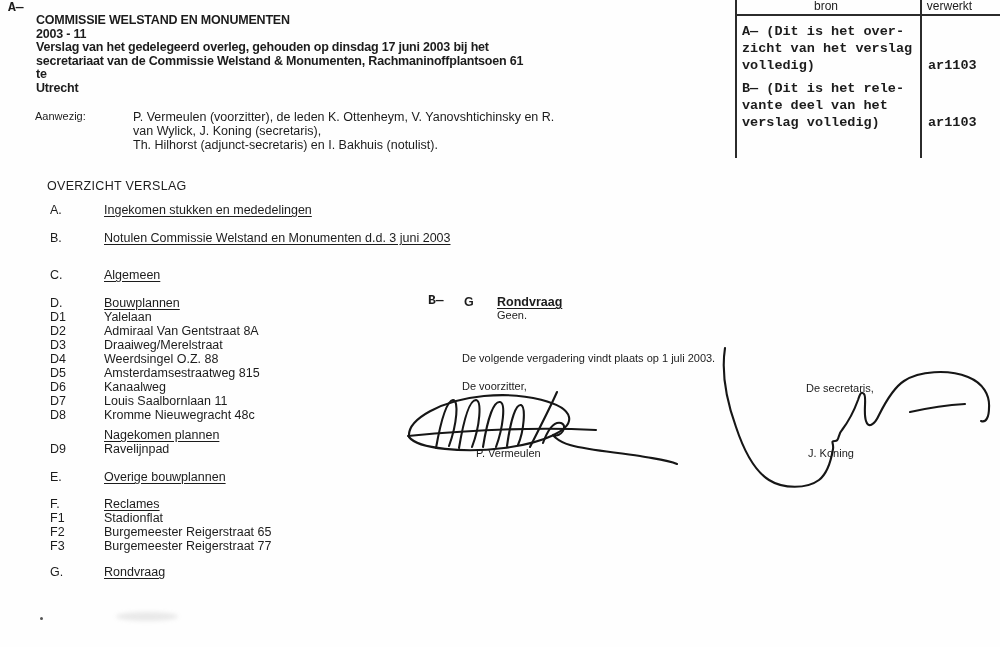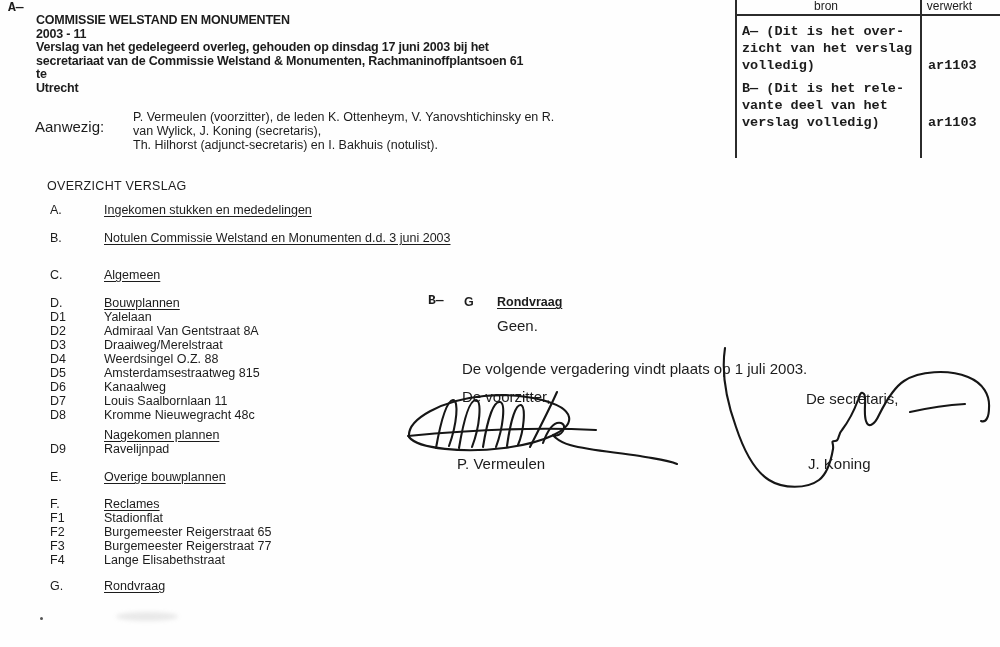--- a/index.html
+++ b/index.html
@@ -5,21 +5,21 @@
   html,body{margin:0;padding:0;background:#ffffff;}
   .page{
     position:relative;width:1000px;height:647px;background:#fefefe;
     font-family:"Liberation Sans",sans-serif;color:#1c1c1c;overflow:hidden;
   }
   .abs{position:absolute;}
   .mono{font-family:"Liberation Mono","DejaVu Sans Mono",monospace;}
   .b{font-weight:bold;}
   .pre{white-space:pre-line;}
   .u{text-decoration:underline;text-underline-offset:2px;}
-  .fs{font-size:15px;margin-top:8px;}
+  .fs{font-size:11px;}
   .hdr{font-size:12.5px;line-height:13.6px;letter-spacing:-0.2px;}
   .att{font-size:12.5px;line-height:14.2px;margin-left:16px;}
   .tw{font-size:13.5px;line-height:17px;font-weight:bold;}
   .thead{font-size:12px;line-height:14px;text-align:center;}
   .rule{background:#2b2b2b;}
   .list{font-size:12.5px;}
   .row{display:flex;height:14px;line-height:14px;}
   .lbl{width:54px;flex:none;}
   .mt14{margin-top:14px;} .mt23{margin-top:23px;} .mt10{margin-top:6px;}
   .mt13{margin-top:13px;} .mt12{margin-top:12px;}
@@ -133,42 +133,38 @@
         <span>Stadionflat</span>
       </div>
     <div class="row">
         <span class="lbl">F2</span>
         <span>Burgemeester Reigerstraat 65</span>
       </div>
     <div class="row">
         <span class="lbl">F3</span>
         <span>Burgemeester Reigerstraat 77</span>
       </div>
-    <div class="row">
-        <span class="lbl">F4</span>
-        <span>Lange Elisabethstraat</span>
-      </div>
     <div class="row mt12">
         <span class="lbl">G.</span>
         <span class="u">Rondvraag</span>
       </div>
   </div>
 
   <div class="abs mono b" style="left:428px;top:293px;font-size:13px">B—</div>
 
   <div class="abs b" style="left:464px;top:295px;font-size:12.5px">G</div>
   <div class="abs b u" style="left:497px;top:295px;font-size:12.5px">Rondvraag</div>
   <div class="abs fs" style="left:497px;top:309px">Geen.</div>
 
   <div class="abs fs" style="left:462px;top:352px">De volgende vergadering vindt plaats op 1 juli 2003.</div>
 
   <div class="abs fs" style="left:462px;top:380px">De voorzitter,</div>
   <div class="abs fs" style="left:806px;top:382px">De secretaris,</div>
 
-  <div class="abs fs" style="left:457px;top:447px">P. Vermeulen</div>
+  <div class="abs fs" style="left:476px;top:447px">P. Vermeulen</div>
   <div class="abs fs" style="left:808px;top:447px">J. Koning</div>
 
   <svg class="abs sig" style="left:0;top:0" width="1000" height="647" viewBox="0 0 1000 647">
     <g fill="none" stroke="#161616" stroke-width="2.1" stroke-linecap="round" stroke-linejoin="round">
       <g>
         <path d="M409 437 C407 419 442 400 484 396 C526 392 566 403 569 417 C572 430 544 443 504 448 C464 453 418 449 409 437"></path>
         <path d="M436 448 C441 420 447 401 453 400 C459 400 457 424 449 446"></path>
         <path d="M459 448 C464 418 470 400 476 400 C482 401 480 426 472 447"></path>
         <path d="M483 447 C488 416 494 401 500 402 C506 403 503 428 496 447"></path>
         <path d="M507 446 C511 418 516 404 521 405 C526 407 524 431 518 445"></path>

